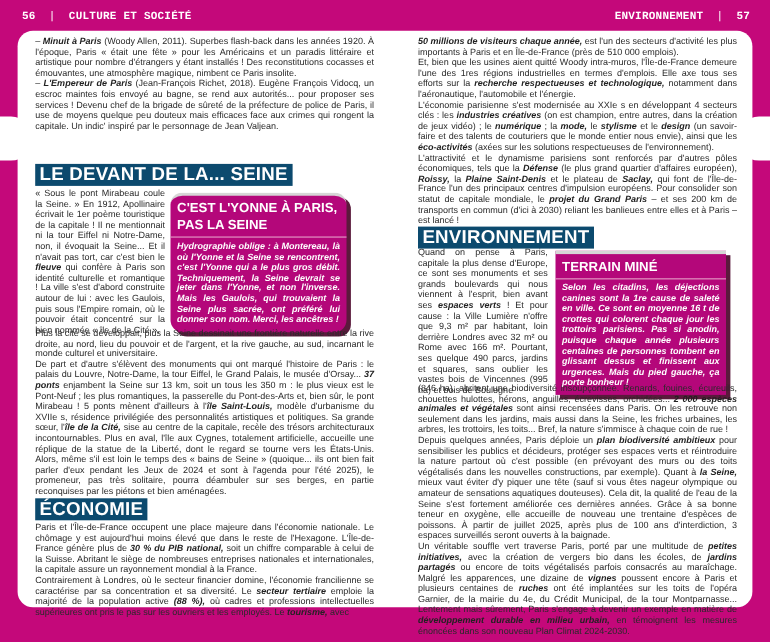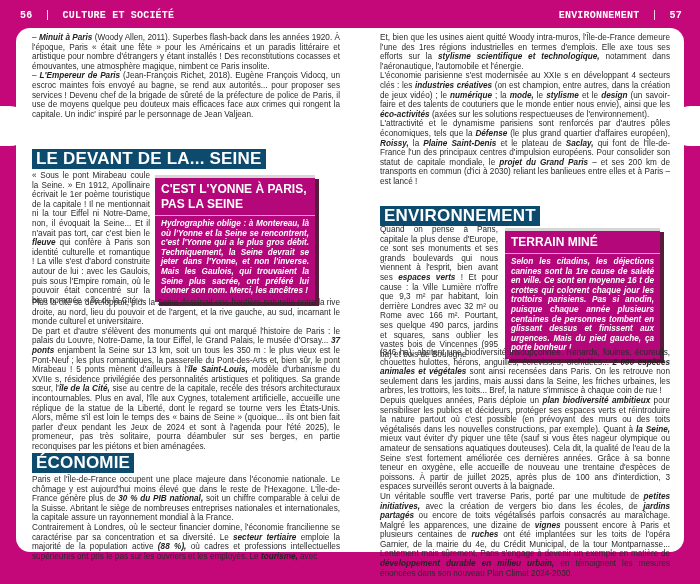--- a/index.html
+++ b/index.html
@@ -48,38 +48,39 @@
   <p>– <b>L'Empereur de Paris</b><span> (Jean-François Richet, 2018). Eugène François Vidocq, un escroc maintes fois envoyé au bagne, se rend aux autorités... pour proposer ses services ! Devenu chef de la brigade de sûreté de la préfecture de police de Paris, il use de moyens quelque peu douteux mais efficaces face aux crimes qui rongent la capitale. Un indic' inspiré par le personnage de Jean Valjean.</span></p>
 </div>
 
 <div class="col" style="left:32px; top:143px; width:308px;">
   <div class="h2">LE DEVANT DE LA... SEINE</div>
 </div>
 <div class="col" style="left:32px; top:171px; width:118px;">
   <p><span>« Sous le pont Mirabeau coule la Seine. » En 1912, Apollinaire écrivait le 1er poème touristique de la capitale ! Il ne mentionnait ni la tour Eiffel ni Notre-Dame, non, il évoquait la Seine... Et il n'avait pas tort, car c'est bien le </span><b>fleuve</b><span> qui confère à Paris son identité culturelle et romantique ! La ville s'est d'abord construite autour de lui : avec les Gaulois, puis sous l'Empire romain, où le pouvoir était concentré sur la bien nommée « île de la Cité ».</span></p>
 </div>
 
-<div class="box" style="left:155px; top:175px; width:160px;">
+<div class="box" style="left:155px; top:175px; width:160px;border-radius:11px;">
   <div class="bt">C'EST L'YONNE À PARIS, PAS LA SEINE</div>
   <div class="bb">Hydrographie oblige : à Montereau, là où l'Yonne et la Seine se rencontrent, c'est l'Yonne qui a le plus gros débit. Techniquement, la Seine devrait se jeter dans l'Yonne, et non l'inverse. Mais les Gaulois, qui trouvaient la Seine plus sacrée, ont préféré lui donner son nom. Merci, les ancêtres !</div>
 </div>
 
 <div class="col" style="left:32px; top:298px; width:308px;">
   <p>Plus la cité se développait, plus la Seine dessinait une frontière naturelle entre la rive droite, au nord, lieu du pouvoir et de l'argent, et la rive gauche, au sud, incarnant le monde culturel et universitaire.</p>
   <p><span>De part et d'autre s'élèvent des monuments qui ont marqué l'histoire de Paris : le palais du Louvre, Notre-Dame, la tour Eiffel, le Grand Palais, le musée d'Orsay... </span><b>37 ponts</b><span> enjambent la Seine sur 13 km, soit un tous les 350 m : le plus vieux est le Pont-Neuf ; les plus romantiques, la passerelle du Pont-des-Arts et, bien sûr, le pont Mirabeau ! 5 ponts mènent d'ailleurs à l'</span><b>île Saint-Louis,</b><span> modèle d'urbanisme du XVIIe s, résidence privilégiée des personnalités artistiques et politiques. Sa grande sœur, l'</span><b>île de la Cité,</b><span> sise au centre de la capitale, recèle des trésors architecturaux incontournables. Plus en aval, l'île aux Cygnes, totalement artificielle, accueille une réplique de la statue de la Liberté, dont le regard se tourne vers les États-Unis. Alors, même s'il est loin le temps des « bains de Seine » (quoique... ils ont bien fait parler d'eux pendant les Jeux de 2024 et sont à l'agenda pour l'été 2025), le promeneur, pas très solitaire, pourra déambuler sur ses berges, en partie reconquises par les piétons et bien aménagées.</span></p>
 </div>
 
 <div class="col" style="left:32px; top:447px; width:308px;">
   <div class="h2">ÉCONOMIE</div>
   <p><span>Paris et l'Île-de-France occupent une place majeure dans l'économie nationale. Le chômage y est aujourd'hui moins élevé que dans le reste de l'Hexagone. L'Île-de-France génère plus de </span><b>30 % du PIB national,</b><span> soit un chiffre comparable à celui de la Suisse. Abritant le siège de nombreuses entreprises nationales et internationales, la capitale assure un rayonnement mondial à la France.</span></p>
   <p><span>Contrairement à Londres, où le secteur financier domine, l'économie francilienne se caractérise par sa concentration et sa diversité. Le </span><b>secteur tertiaire</b><span> emploie la majorité de la population active </span><b>(88 %),</b><span> où cadres et professions intellectuelles supérieures ont pris le pas sur les ouvriers et les employés. Le </span><b>tourisme,</b><span> avec</span></p>
 </div>
 
 <div class="col" style="left:380px; top:33px; width:290px;">
-  <p><span>Et, bien que les usines aient quitté Woody intra-muros, l'Île-de-France demeure l'une des 1res régions industrielles en termes d'emplois. Elle axe tous ses efforts sur la </span><b>stylisme scientifique et technologique,</b><span> notamment dans l'aéronautique, l'automobile et l'énergie.</span></p>
+  <p><b>50 millions de visiteurs chaque année,</b><span> est l'un des secteurs d'activité les plus importants à Paris et en Île-de-France (près de 510 000 emplois).</span></p>
+  <p><span>Et, bien que les usines aient quitté Woody intra-muros, l'Île-de-France demeure l'une des 1res régions industrielles en termes d'emplois. Elle axe tous ses efforts sur la </span><b>recherche respectueuses et technologique,</b><span> notamment dans l'aéronautique, l'automobile et l'énergie.</span></p>
   <p><span>L'économie parisienne s'est modernisée au XXIe s en développant 4 secteurs clés : les </span><b>industries créatives</b><span> (on est champion, entre autres, dans la création de jeux vidéo) ; le </span><b>numérique</b><span> ; la </span><b>mode,</b><span> le </span><b>stylisme</b><span> et le </span><b>design</b><span> (un savoir-faire et des talents de couturiers que le monde entier nous envie), ainsi que les </span><b>éco-activités</b><span> (axées sur les solutions respectueuses de l'environnement).</span></p>
   <p><span>L'attractivité et le dynamisme parisiens sont renforcés par d'autres pôles économiques, tels que la </span><b>Défense</b><span> (le plus grand quartier d'affaires européen), </span><b>Roissy,</b><span> la </span><b>Plaine Saint-Denis</b><span> et le plateau de </span><b>Saclay,</b><span> qui font de l'Île-de-France l'un des principaux centres d'impulsion européens. Pour consolider son statut de capitale mondiale, le </span><b>projet du Grand Paris</b><span> – et ses 200 km de transports en commun (d'ici à 2030) reliant les banlieues entre elles et à Paris – est lancé !</span></p>
 </div>
 
 <div class="col" style="left:380px; top:200px; width:290px;">
   <div class="h2">ENVIRONNEMENT</div>
 </div>
 <div class="col" style="left:380px; top:225px; width:118px;">
   <p><span>Quand on pense à Paris, capitale la plus dense d'Europe, ce sont ses monuments et ses grands boulevards qui nous viennent à l'esprit, bien avant ses </span><b>espaces verts</b><span> ! Et pour cause : la Ville Lumière n'offre que 9,3 m² par habitant, loin derrière Londres avec 32 m² ou Rome avec 166 m². Pourtant, ses quelque 490 parcs, jardins et squares, sans oublier les vastes bois de Vincennes (995 ha) et bois de Boulogne</span></p>
 </div>

